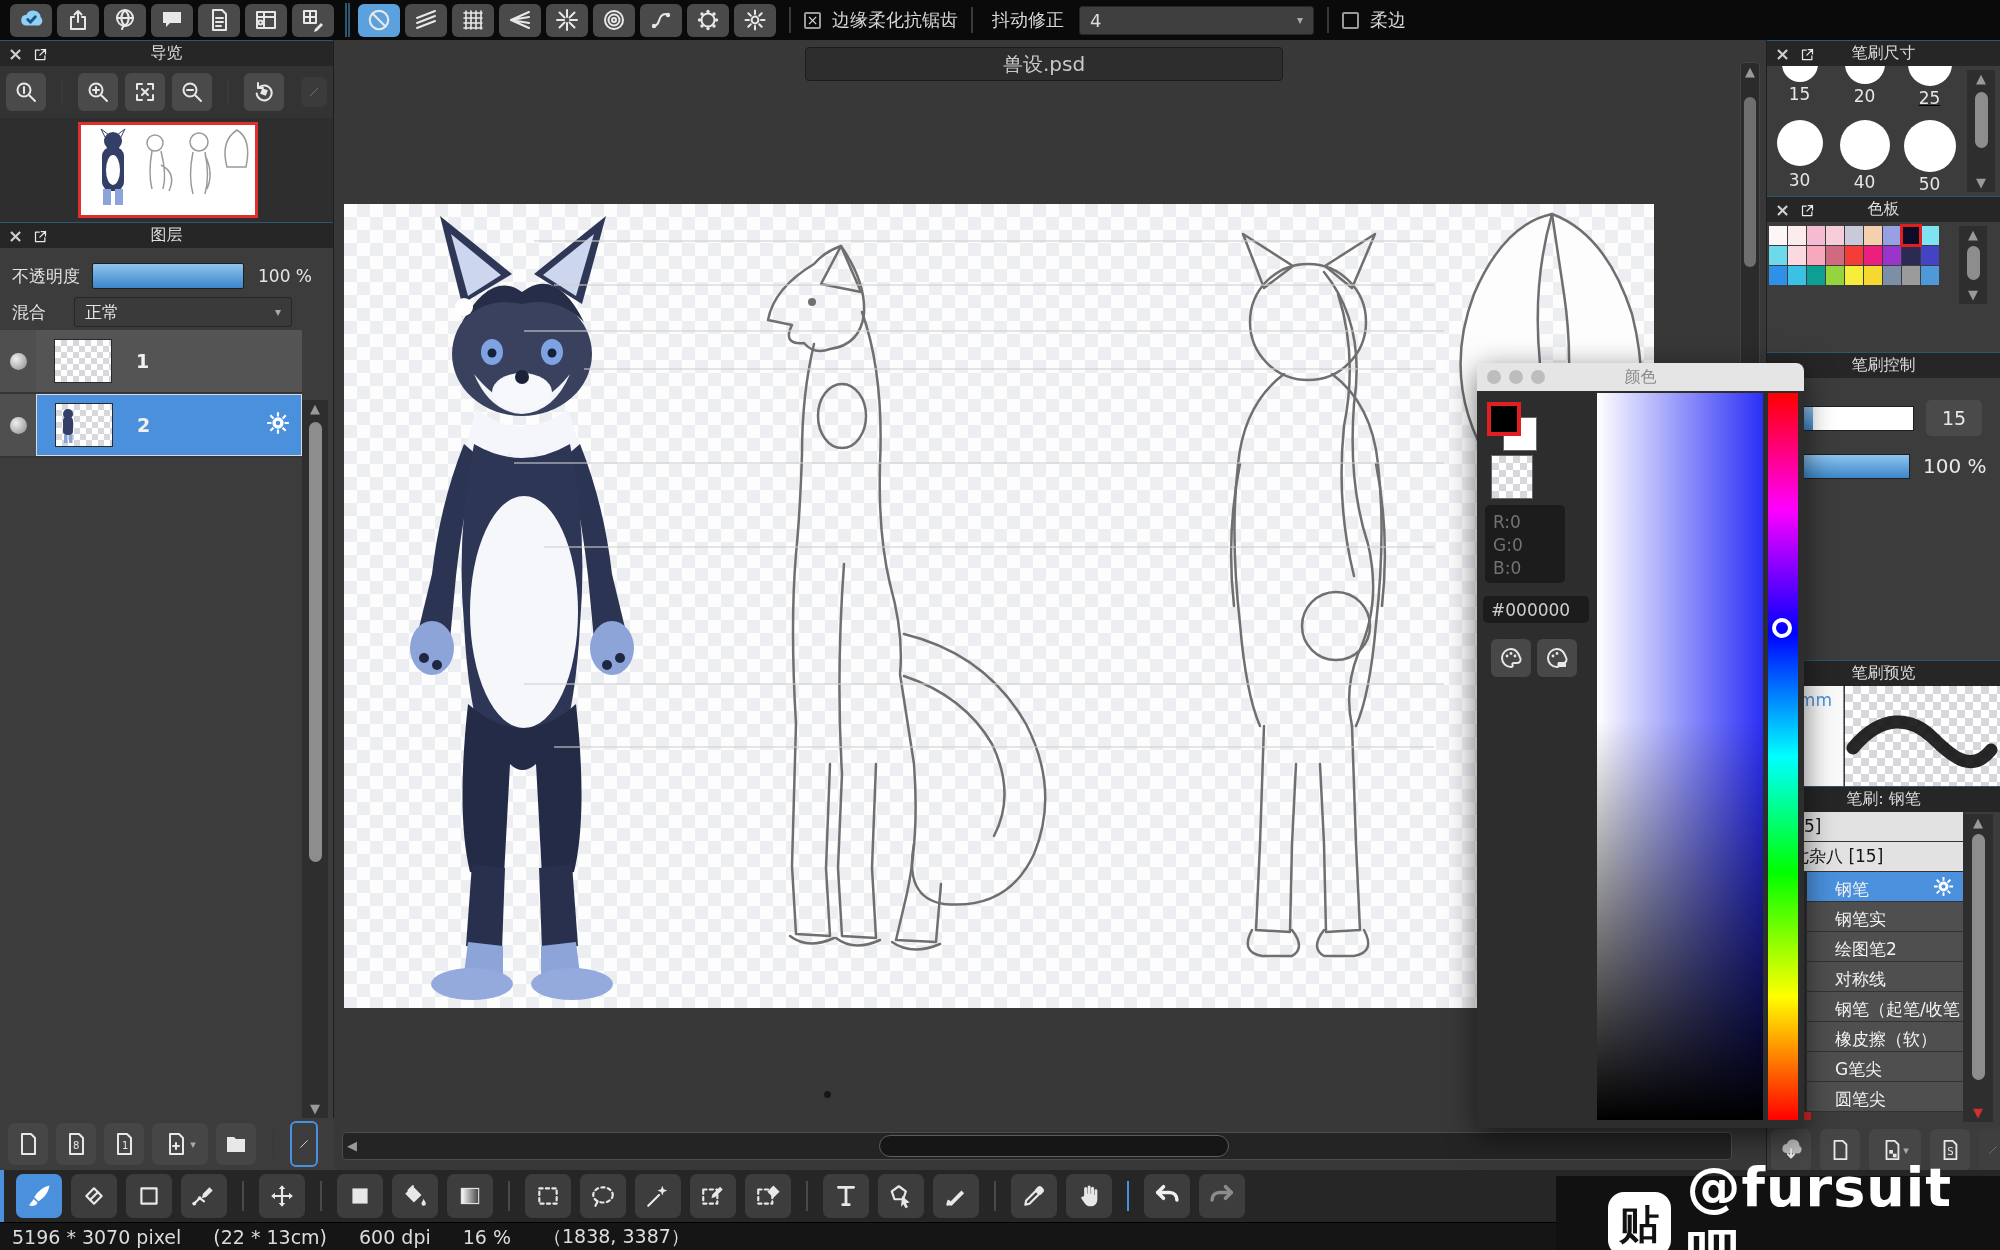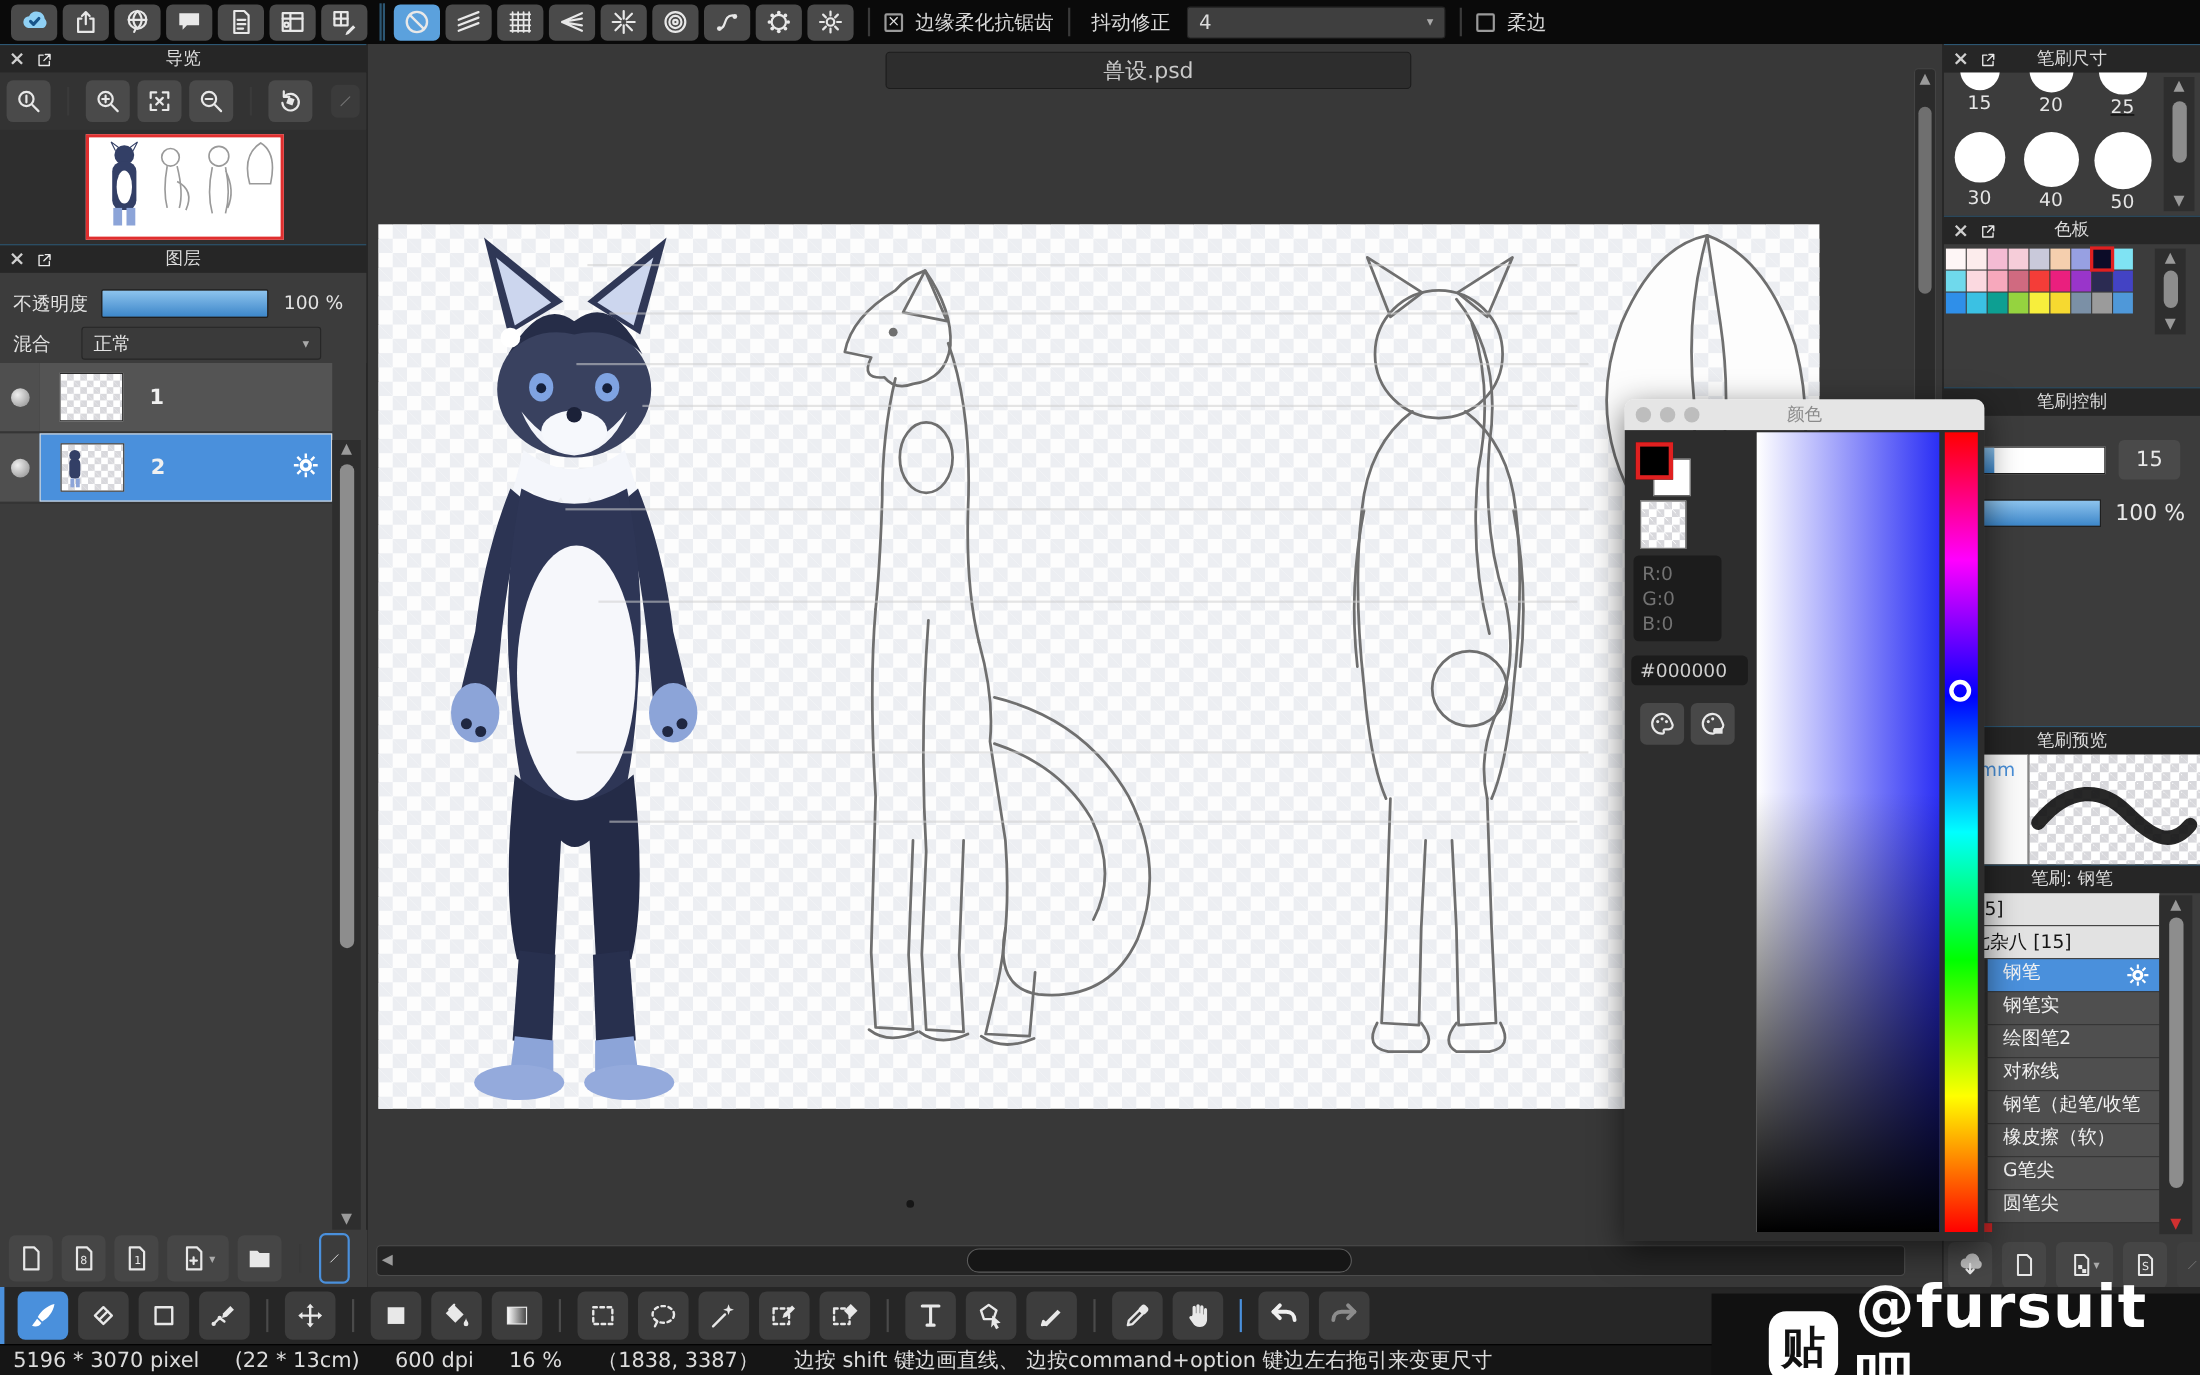--- a/index.html
+++ b/index.html
@@ -65,21 +65,21 @@
   
   #rightcol{position:absolute;left:1766px;top:40px;width:234px;height:1134px;background:#3c3c3c;border-left:1px solid #1e1e1e;z-index:2;}
   .rpanel{position:relative;overflow:hidden;}
   .bcircle{background:#fff;border-radius:50%;}
   .bs-label{color:#e6e6e6;font-size:17px;text-align:center;}
   .swatch{width:18px;height:19px;flex:none;}
   .swatch.selred{outline:3px solid #e02020;outline-offset:-1px;z-index:2;}
   .brow{display:flex;height:30px;border-bottom:1px solid #333;font-size:17px;align-items:stretch;}
   .brow .num{width:40px;background:#303030;color:#dcdcdc;display:flex;align-items:center;justify-content:flex-end;padding-right:6px;flex:none;}
   .brow .num.red{color:#f05a5a;}
-  .brow .bname{flex:1;background:#4f4f4f;color:#f2f2f2;display:flex;align-items:flex-start;padding-left:14px;position:relative;white-space:nowrap;overflow:hidden;}
+  .brow .bname{flex:1;background:#4f4f4f;color:#f2f2f2;display:flex;align-items:flex-end;padding-left:28px;position:relative;white-space:nowrap;overflow:hidden;}
   .brow .bname.sel{background:#4a90dc;}
   .brow.group{background:#e2e2e2;color:#151515;align-items:center;padding-left:8px;font-size:17px;}
 
   
   #colordlg{position:absolute;left:1477px;top:363px;width:327px;height:765px;z-index:10;box-shadow:0 8px 30px rgba(0,0,0,.55);border-radius:8px 8px 0 0;}
   #dlg-title{height:28px;background:#e5e5e5;border-radius:8px 8px 0 0;position:relative;display:flex;align-items:center;justify-content:center;color:#8b8b8b;font-size:16px;}
   .tl{width:14px;height:14px;border-radius:50%;background:#bdbdbd;}
   #dlg-body{position:relative;height:737px;background:#2d2d2d;}
   #svsq{position:absolute;left:120px;top:2px;width:166px;height:727px;background:linear-gradient(to top,#000,rgba(0,0,0,0) 55%),linear-gradient(to right,#fff,#2b2ff5);}
   #huebar{position:absolute;left:291px;top:2px;width:30px;height:727px;background:linear-gradient(to bottom,#f00 0%,#f0f 16%,#00f 33%,#0ff 50%,#0f0 66%,#ff0 83%,#f00 100%);}
@@ -944,21 +944,20 @@
         </svg>
     </div>
   </div>
 
   <div id="statusbar">
     <span>5196 * 3070 pixel</span>
     <span>(22 * 13cm)</span>
     <span>600 dpi</span>
     <span>16 %</span>
     <span>（1838, 3387）</span>
-    <span>边按 shift 键边画直线、 边按command+option 键边左右拖引来变更尺寸</span>
   </div>
 
   <div id="wmbg"></div>
   <div id="watermark">
     <div id="wm-badge">
         <span>贴</span>
       </div>
     <span id="wm-text">@fursuit吧</span>
   </div>
 

